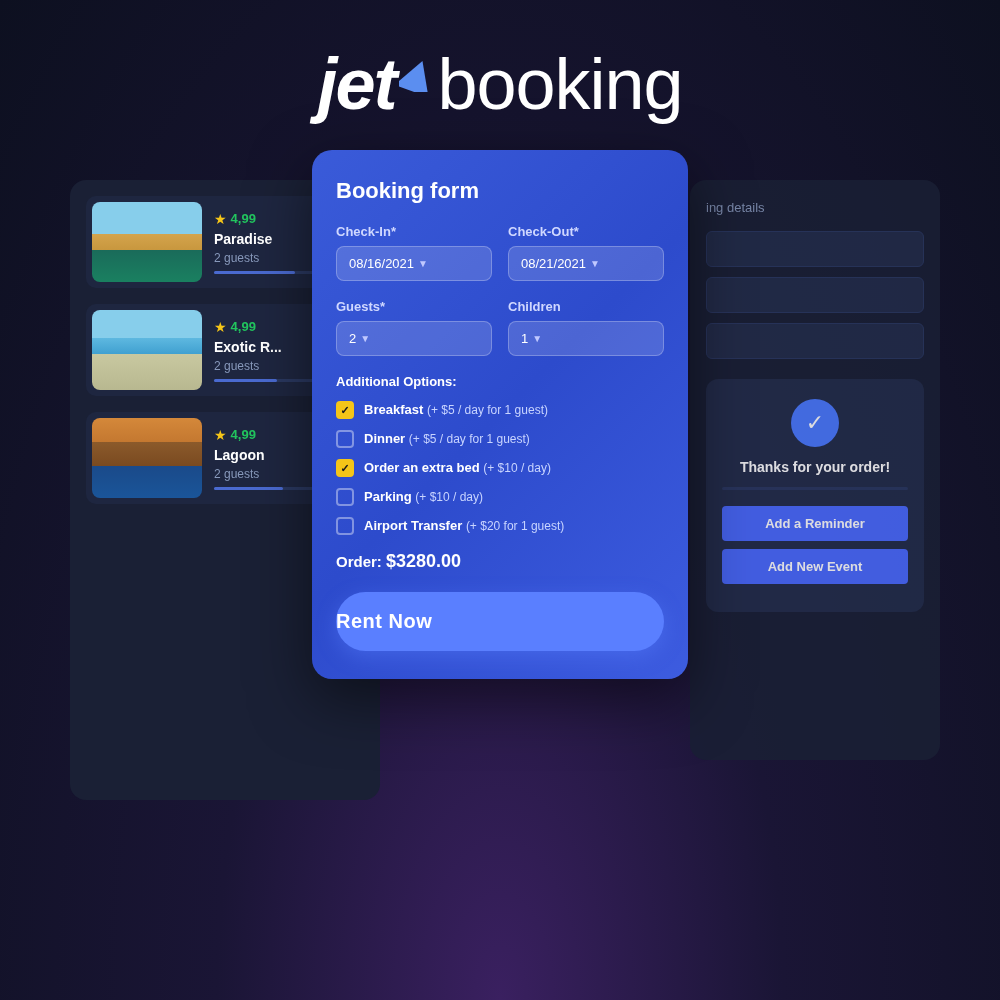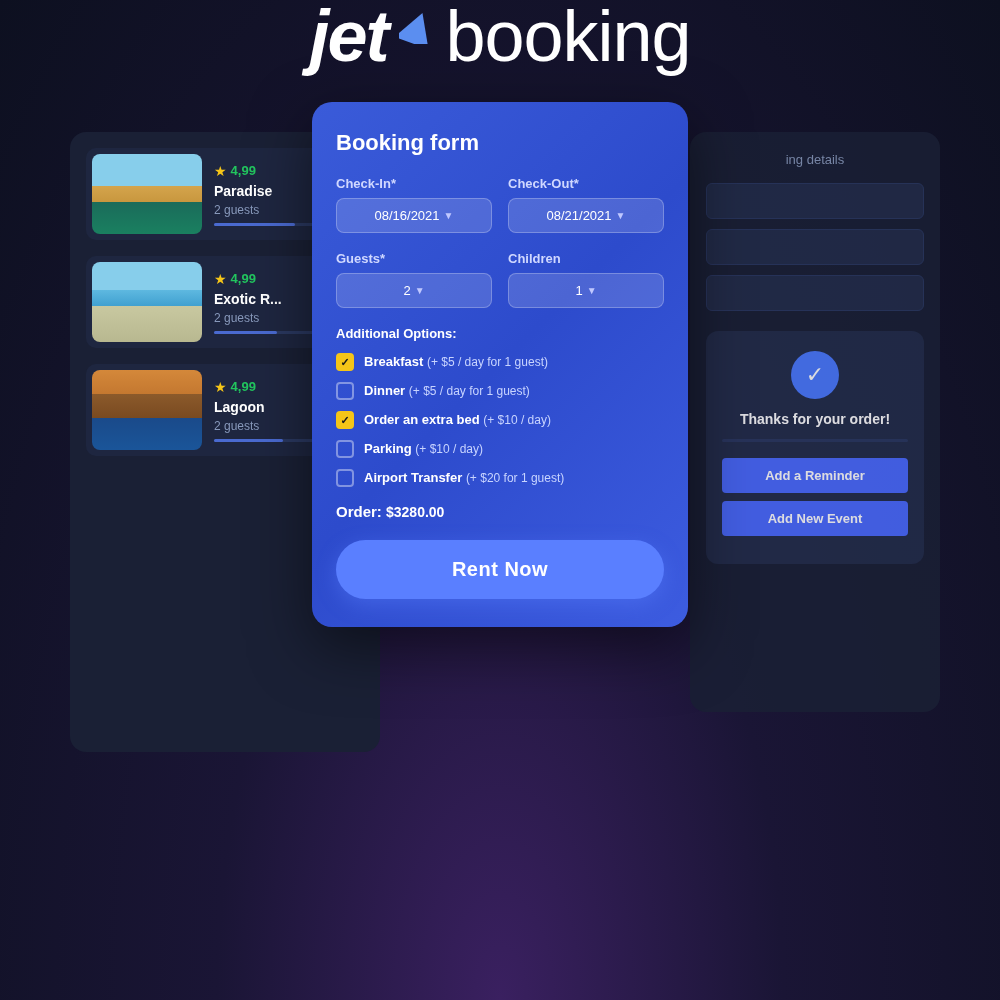--- a/index.html
+++ b/index.html
@@ -12,23 +12,24 @@
       font-family: -apple-system, BlinkMacSystemFont, 'Segoe UI', Arial, sans-serif;
       display: flex;
       flex-direction: column;
       align-items: center;
       justify-content: flex-start;
       position: relative;
     }
 
     
     .logo-area {
-      display: flex;
-      align-items: center;
-      gap: 8px;
+      margin-top: 48px;
+      display: flex;
+      align-items: center;
+      gap: 0;
       z-index: 10;
     }
 
     .logo-jet {
       font-size: 72px;
       font-weight: 900;
       color: #ffffff;
       letter-spacing: -2px;
       line-height: 1;
       font-style: italic;
@@ -155,21 +156,20 @@
       border-radius: 16px;
       padding: 20px 16px;
       z-index: 1;
       opacity: 0.85;
     }
 
     .right-panel-title {
       color: #8899bb;
       font-size: 13px;
       margin-bottom: 16px;
-      text-align: center;
     }
 
     .right-input-field {
       height: 36px;
       background: #232d4a;
       border-radius: 6px;
       margin-bottom: 10px;
       border: 1px solid #2a3860;
     }
 
@@ -266,21 +266,21 @@
       width: 100%;
       background: rgba(255,255,255,0.15);
       border: 1px solid rgba(255,255,255,0.25);
       border-radius: 8px;
       color: #ffffff;
       font-size: 13px;
       font-weight: 500;
       padding: 9px 12px;
       display: flex;
       align-items: center;
-      justify-content: center;
+      justify-content: flex-start;
       cursor: pointer;
     }
 
     .chevron-down {
       font-size: 10px;
       color: #c0c8ff;
       margin-left: 4px;
     }
 
     .options-label {
@@ -337,35 +337,35 @@
     }
 
     .total-line {
       color: #ffffff;
       font-size: 15px;
       font-weight: 600;
       margin: 16px 0 20px;
     }
 
     .total-price {
-      font-size: 14px;
+      font-size: 18px;
       font-weight: 800;
     }
 
     .rent-btn {
       width: 100%;
       padding: 18px 0;
       background: #5a7fff;
       border: none;
       border-radius: 50px;
       color: #ffffff;
       font-size: 20px;
       font-weight: 700;
       cursor: pointer;
-      text-align: center;
+      text-align: left;
       letter-spacing: 0.5px;
       box-shadow: 0 6px 20px rgba(90,127,255,0.4);
     }
 
   </style>
 </head>
 <body>
 
 <div class="logo-area">
   <span class="logo-jet">jet</span>

